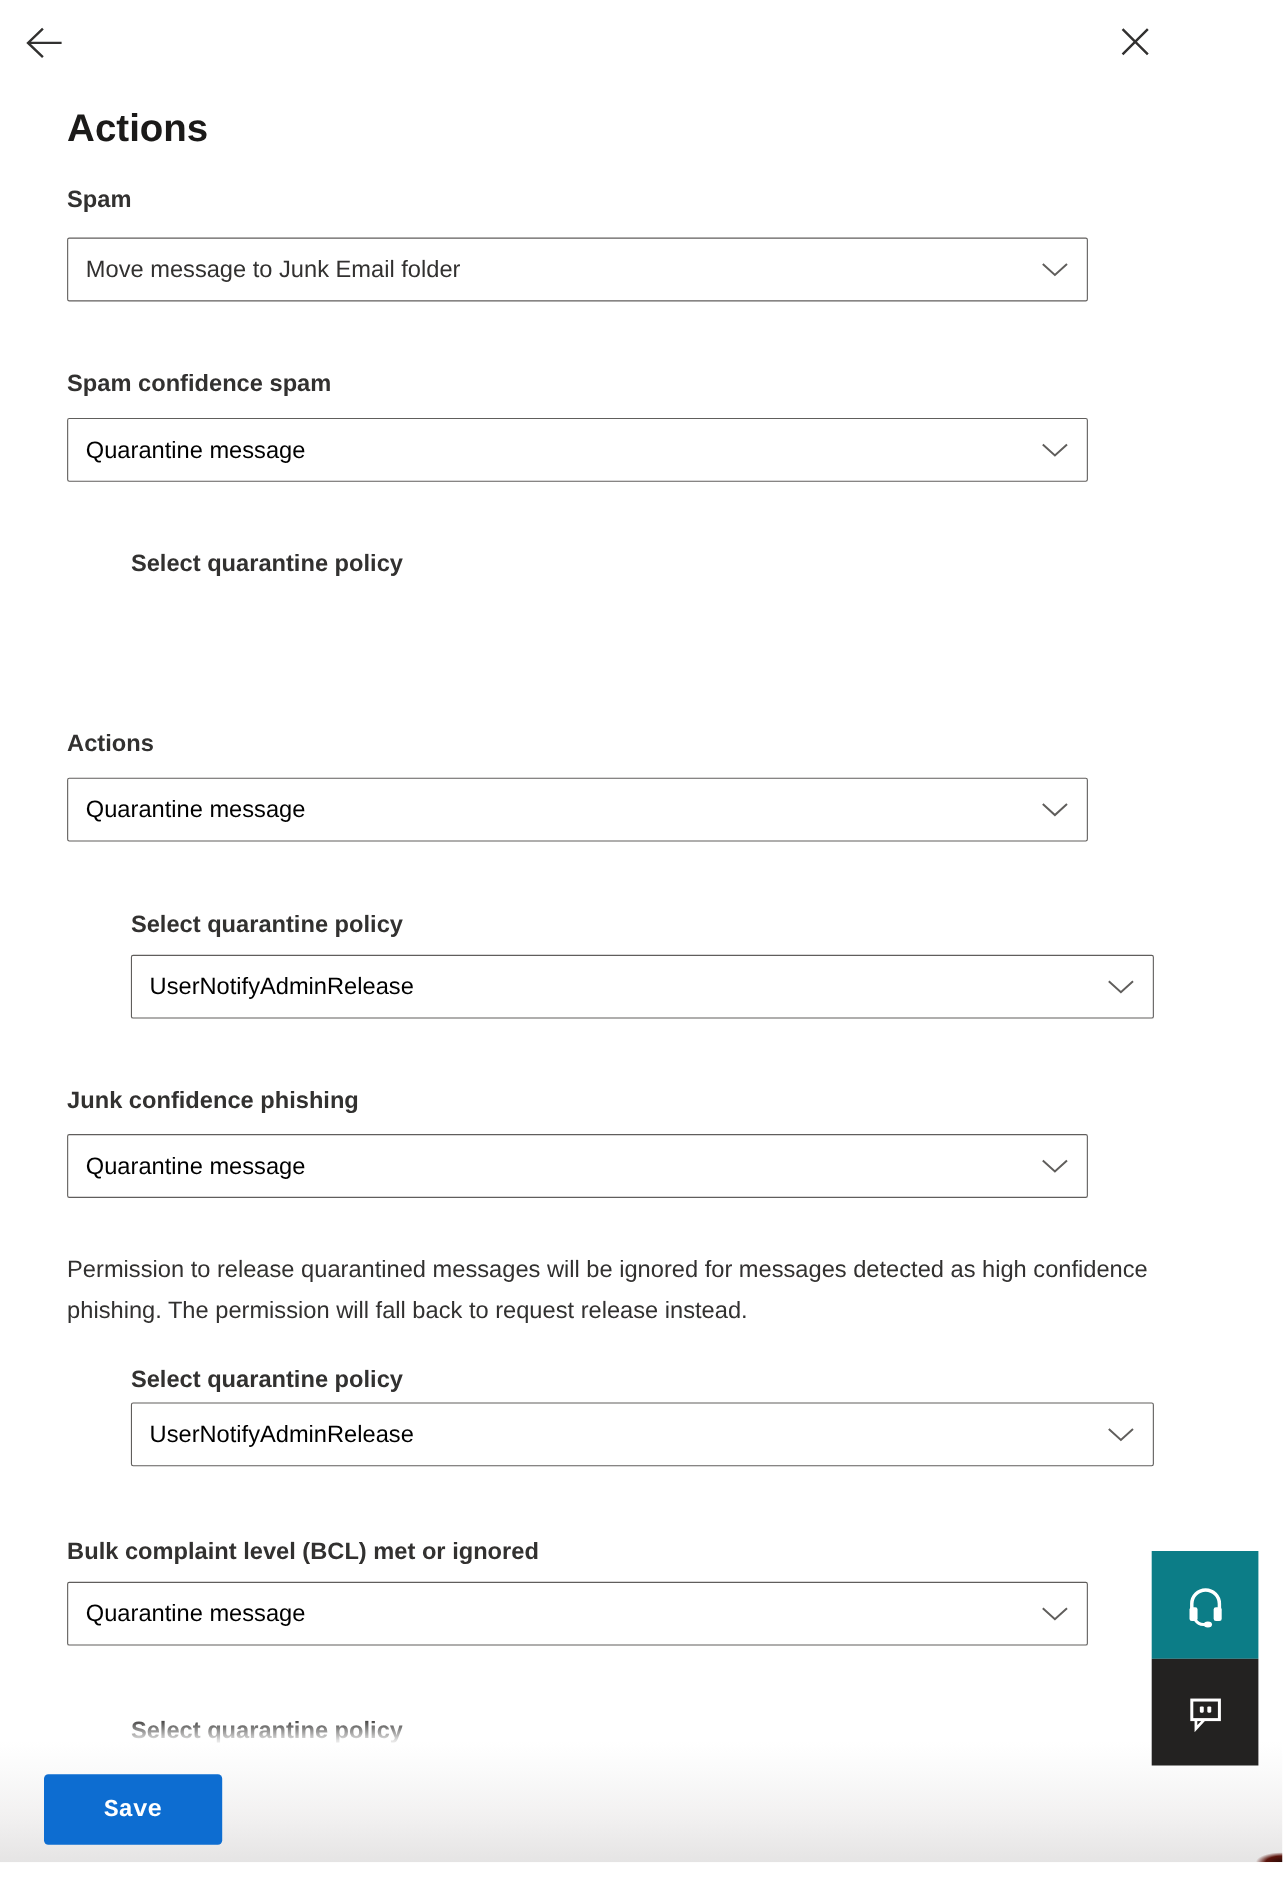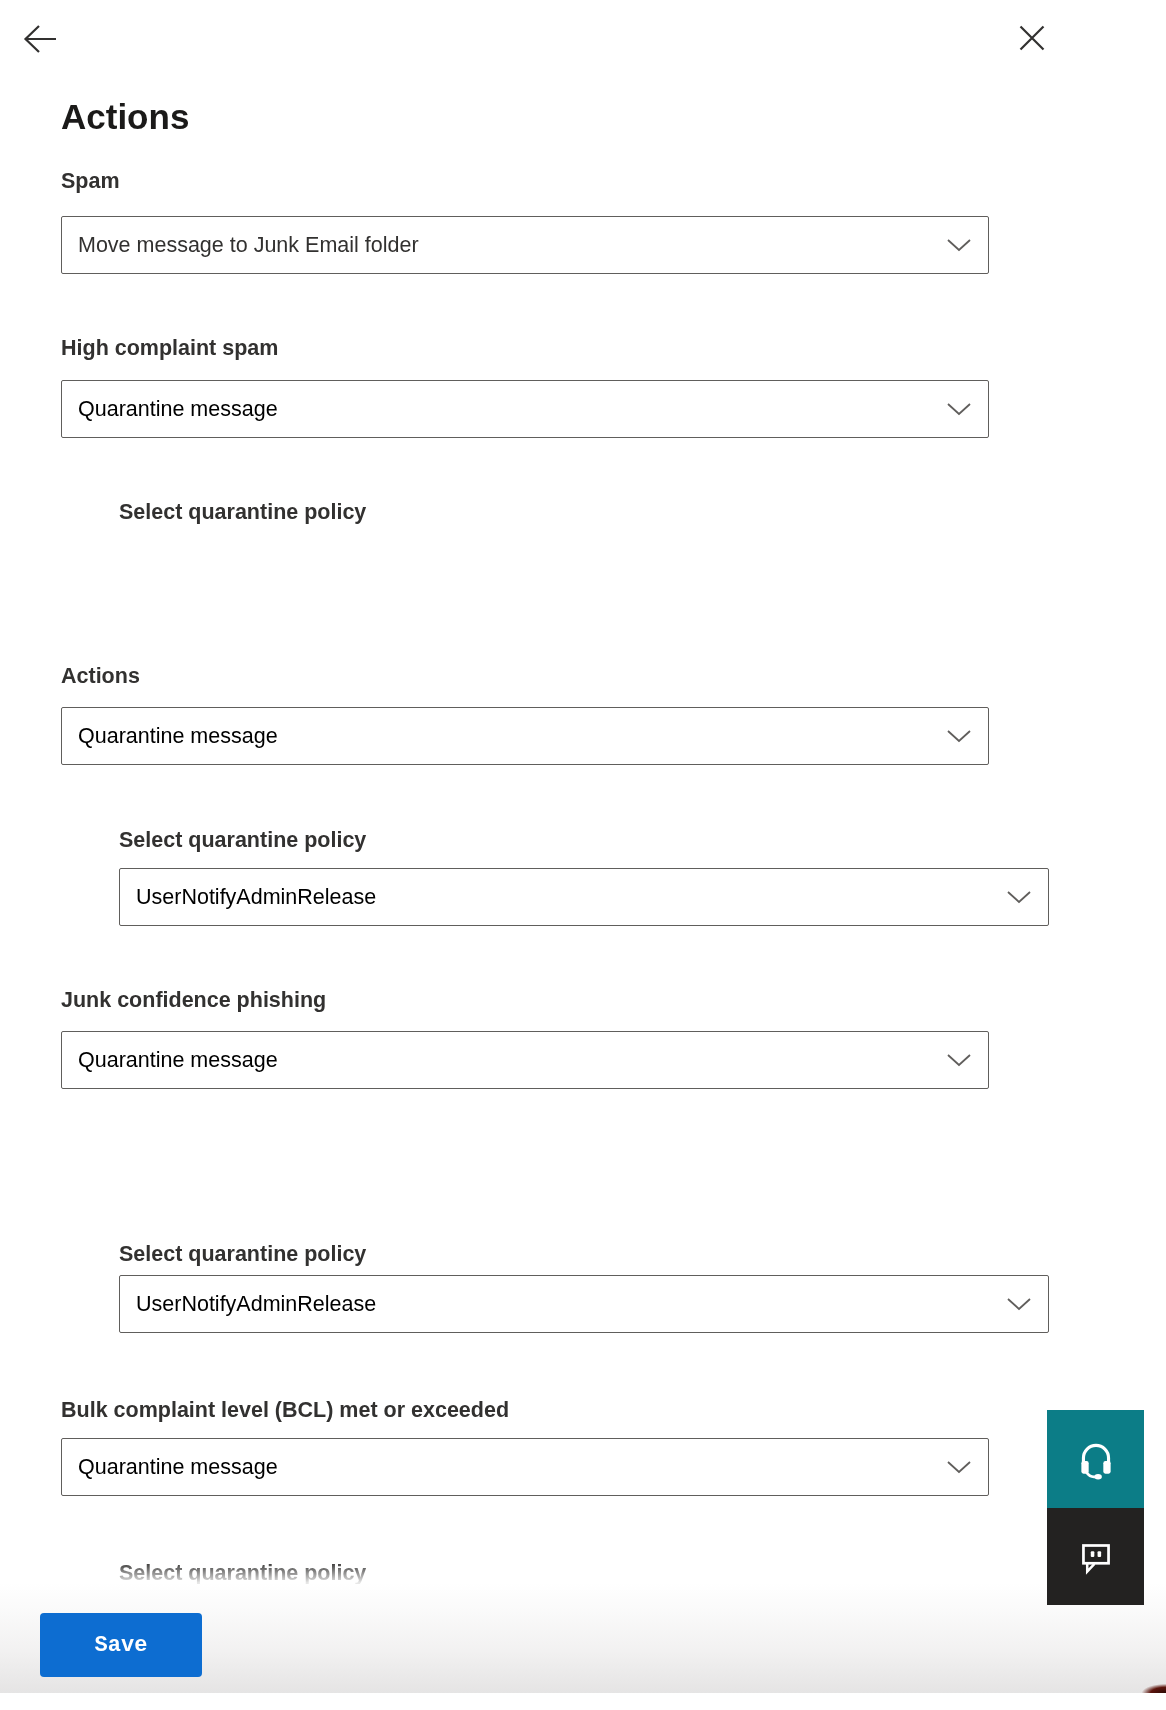--- a/index.html
+++ b/index.html
@@ -62,21 +62,21 @@
   <h1 class="title">Actions</h1>
 
   <div class="lbl" style="top:168px">Spam</div>
   <div class="dd" style="top:216px">
     <span class="val dark">Move message to Junk Email folder</span>
     <svg width="26" height="14" viewBox="0 0 26 14">
       <path d="M2 2 L13 12 L24 2" fill="none" stroke="#605e5c" stroke-width="1.8"></path>
     </svg>
   </div>
 
-  <div class="lbl" style="top:335px">High complaint spam</div>
+  <div class="lbl" style="top:335px">Spam confidence spam</div>
   <div class="dd" style="top:380px">
     <span class="val">Quarantine message</span>
     <svg width="26" height="14" viewBox="0 0 26 14">
       <path d="M2 2 L13 12 L24 2" fill="none" stroke="#605e5c" stroke-width="1.8"></path>
     </svg>
   </div>
   <div class="lbl indent" style="top:499px">Select quarantine policy</div>
 
   <div class="lbl" style="top:663px">Actions</div>
   <div class="dd" style="top:707px">
@@ -93,29 +93,30 @@
     </svg>
   </div>
 
   <div class="lbl" style="top:987px">Junk confidence phishing</div>
   <div class="dd" style="top:1031px">
     <span class="val">Quarantine message</span>
     <svg width="26" height="14" viewBox="0 0 26 14">
       <path d="M2 2 L13 12 L24 2" fill="none" stroke="#605e5c" stroke-width="1.8"></path>
     </svg>
   </div>
+  <div class="note">Permission to release quarantined messages will be ignored for messages detected as high confidence phishing. The permission will fall back to request release instead.</div>
   <div class="lbl indent" style="top:1241px">Select quarantine policy</div>
   <div class="dd indent" style="top:1275px">
     <span class="val">UserNotifyAdminRelease</span>
     <svg width="26" height="14" viewBox="0 0 26 14">
       <path d="M2 2 L13 12 L24 2" fill="none" stroke="#605e5c" stroke-width="1.8"></path>
     </svg>
   </div>
 
-  <div class="lbl" style="top:1397px">Bulk complaint level (BCL) met or exceeded</div>
+  <div class="lbl" style="top:1397px">Bulk complaint level (BCL) met or ignored</div>
   <div class="dd" style="top:1438px">
     <span class="val">Quarantine message</span>
     <svg width="26" height="14" viewBox="0 0 26 14">
       <path d="M2 2 L13 12 L24 2" fill="none" stroke="#605e5c" stroke-width="1.8"></path>
     </svg>
   </div>
   <div class="sqp-cut">
     <span>Select quarantine policy</span>
   </div>
 

